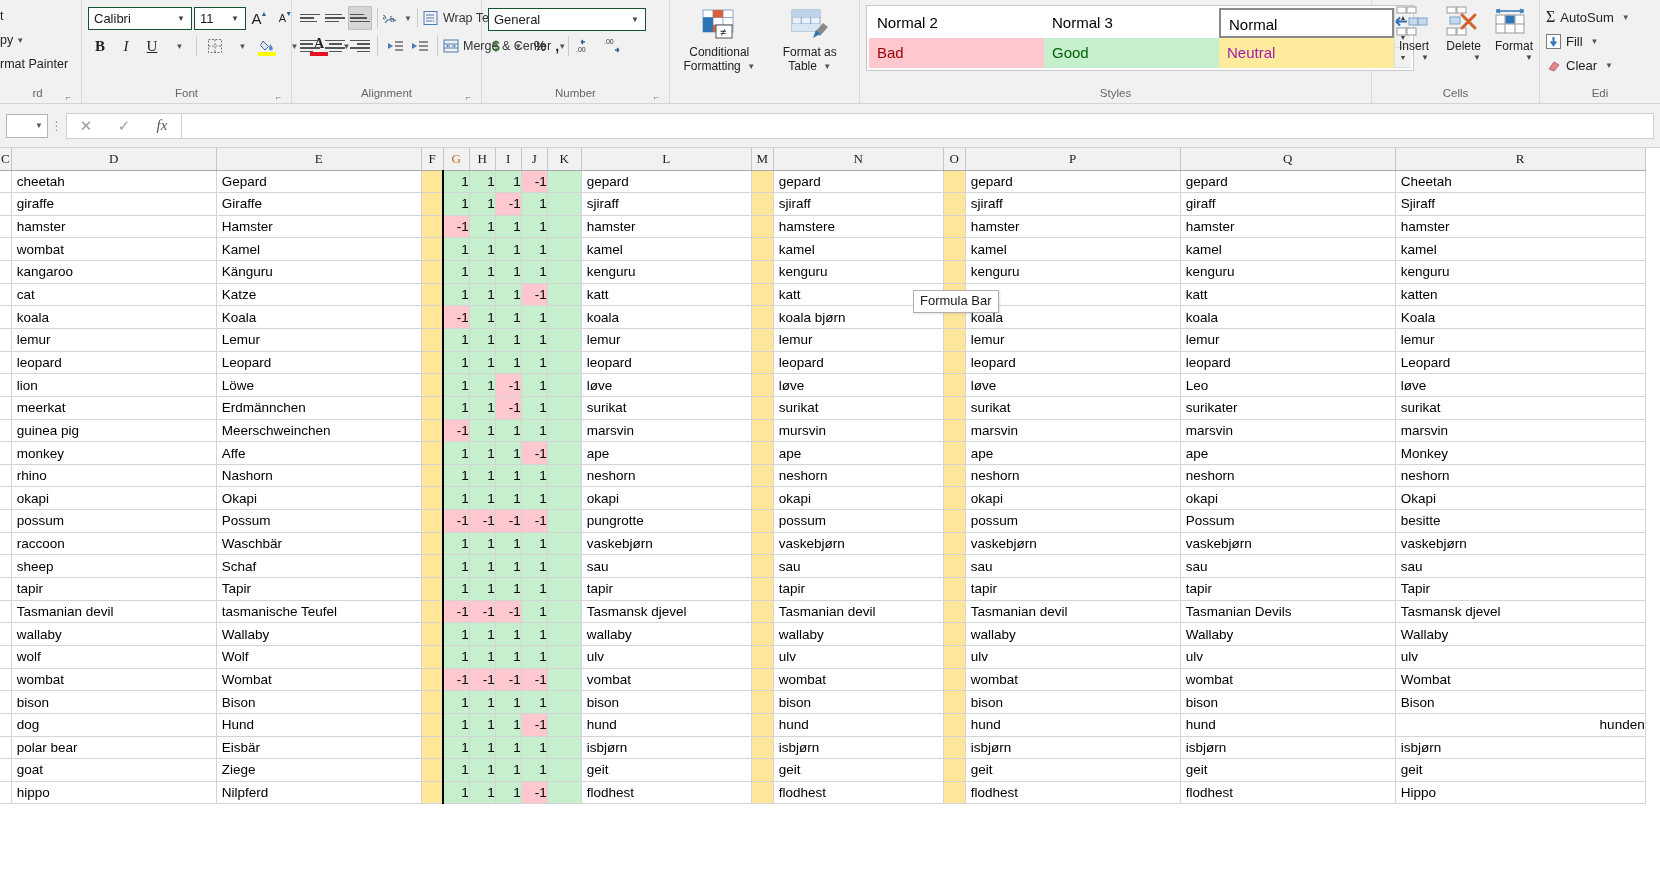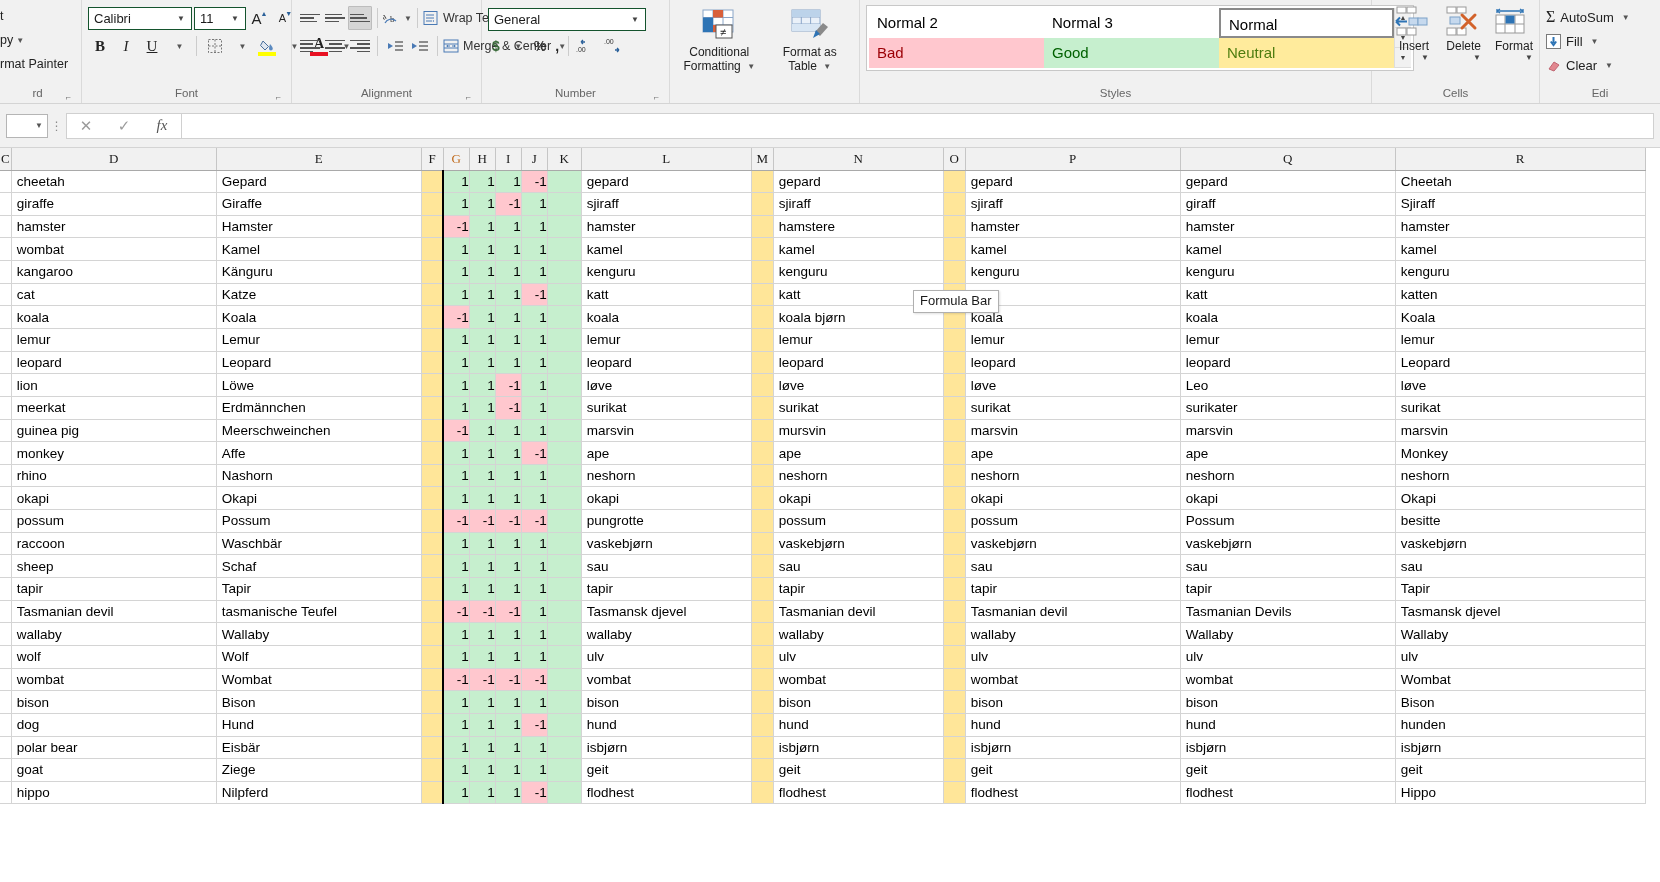--- a/index.html
+++ b/index.html
@@ -116,21 +116,21 @@
     display: flex; height: 66px; padding: 2px; gap: 0;
   }
   .gal-col { display: flex; flex-direction: column; width: 175px; }
   .gal-cell {
     height: 30px; line-height: 30px; padding: 0 8px;
     font-size: 15px; white-space: nowrap; overflow: hidden;
   }
   .gal-cell.normal2, .gal-cell.normal3, .gal-cell.normalc { background: #fff; color: #000; }
   .gal-cell.bad     { background: #ffc7ce; color: #9c0006; }
   .gal-cell.good    { background: #c6efce; color: #006100; }
-  .gal-cell.neutral { background: #ffeb9c; color: #4d7c0f; }
+  .gal-cell.neutral { background: #ffeb9c; color: #a21caf; }
   .gal-col.selected .gal-cell.normalc { border: 2px solid #8a8a8a; }
   .gal-scroll { width: 17px; display: flex; flex-direction: column; border-left: 1px solid #ddd; }
   .gal-scroll div {
     flex: 1; display: flex; align-items: center; justify-content: center;
     font-size: 7px; color: #444; background: #f1f1f1; border-bottom: 1px solid #dcdcdc;
   }
 
   
   #grp-cells { width: 168px; }
   #grp-cells .rgroup-body { gap: 1px; padding-top: 1px; }
@@ -1079,21 +1079,21 @@
           <td class="num pos" style="width: 26px;">1</td>
           <td class="num pos" style="width: 26px;">1</td>
           <td class="num neg" style="width: 26px;">-1</td>
           <td class="fill-green thickright" style="width: 34px;"></td>
           <td style="width: 170px;">hund</td>
           <td class="fill-yellow" style="width: 22px;"></td>
           <td style="width: 170px;">hund</td>
           <td class="fill-yellow" style="width: 22px;"></td>
           <td style="width: 215px;">hund</td>
           <td style="width: 215px;">hund</td>
-          <td style="width: 250px;">hunden</td>
+          <td style="width: 250px; text-align: right;">hunden</td>
         </tr>
         <tr>
           <td style="width: 8px;"></td>
           <td style="width: 205px;">polar bear</td>
           <td style="width: 205px;">Eisbär</td>
           <td class="fill-yellow" style="width: 22px;"></td>
           <td class="num pos thickleft" style="width: 26px;">1</td>
           <td class="num pos" style="width: 26px;">1</td>
           <td class="num pos" style="width: 26px;">1</td>
           <td class="num pos" style="width: 26px;">1</td>

